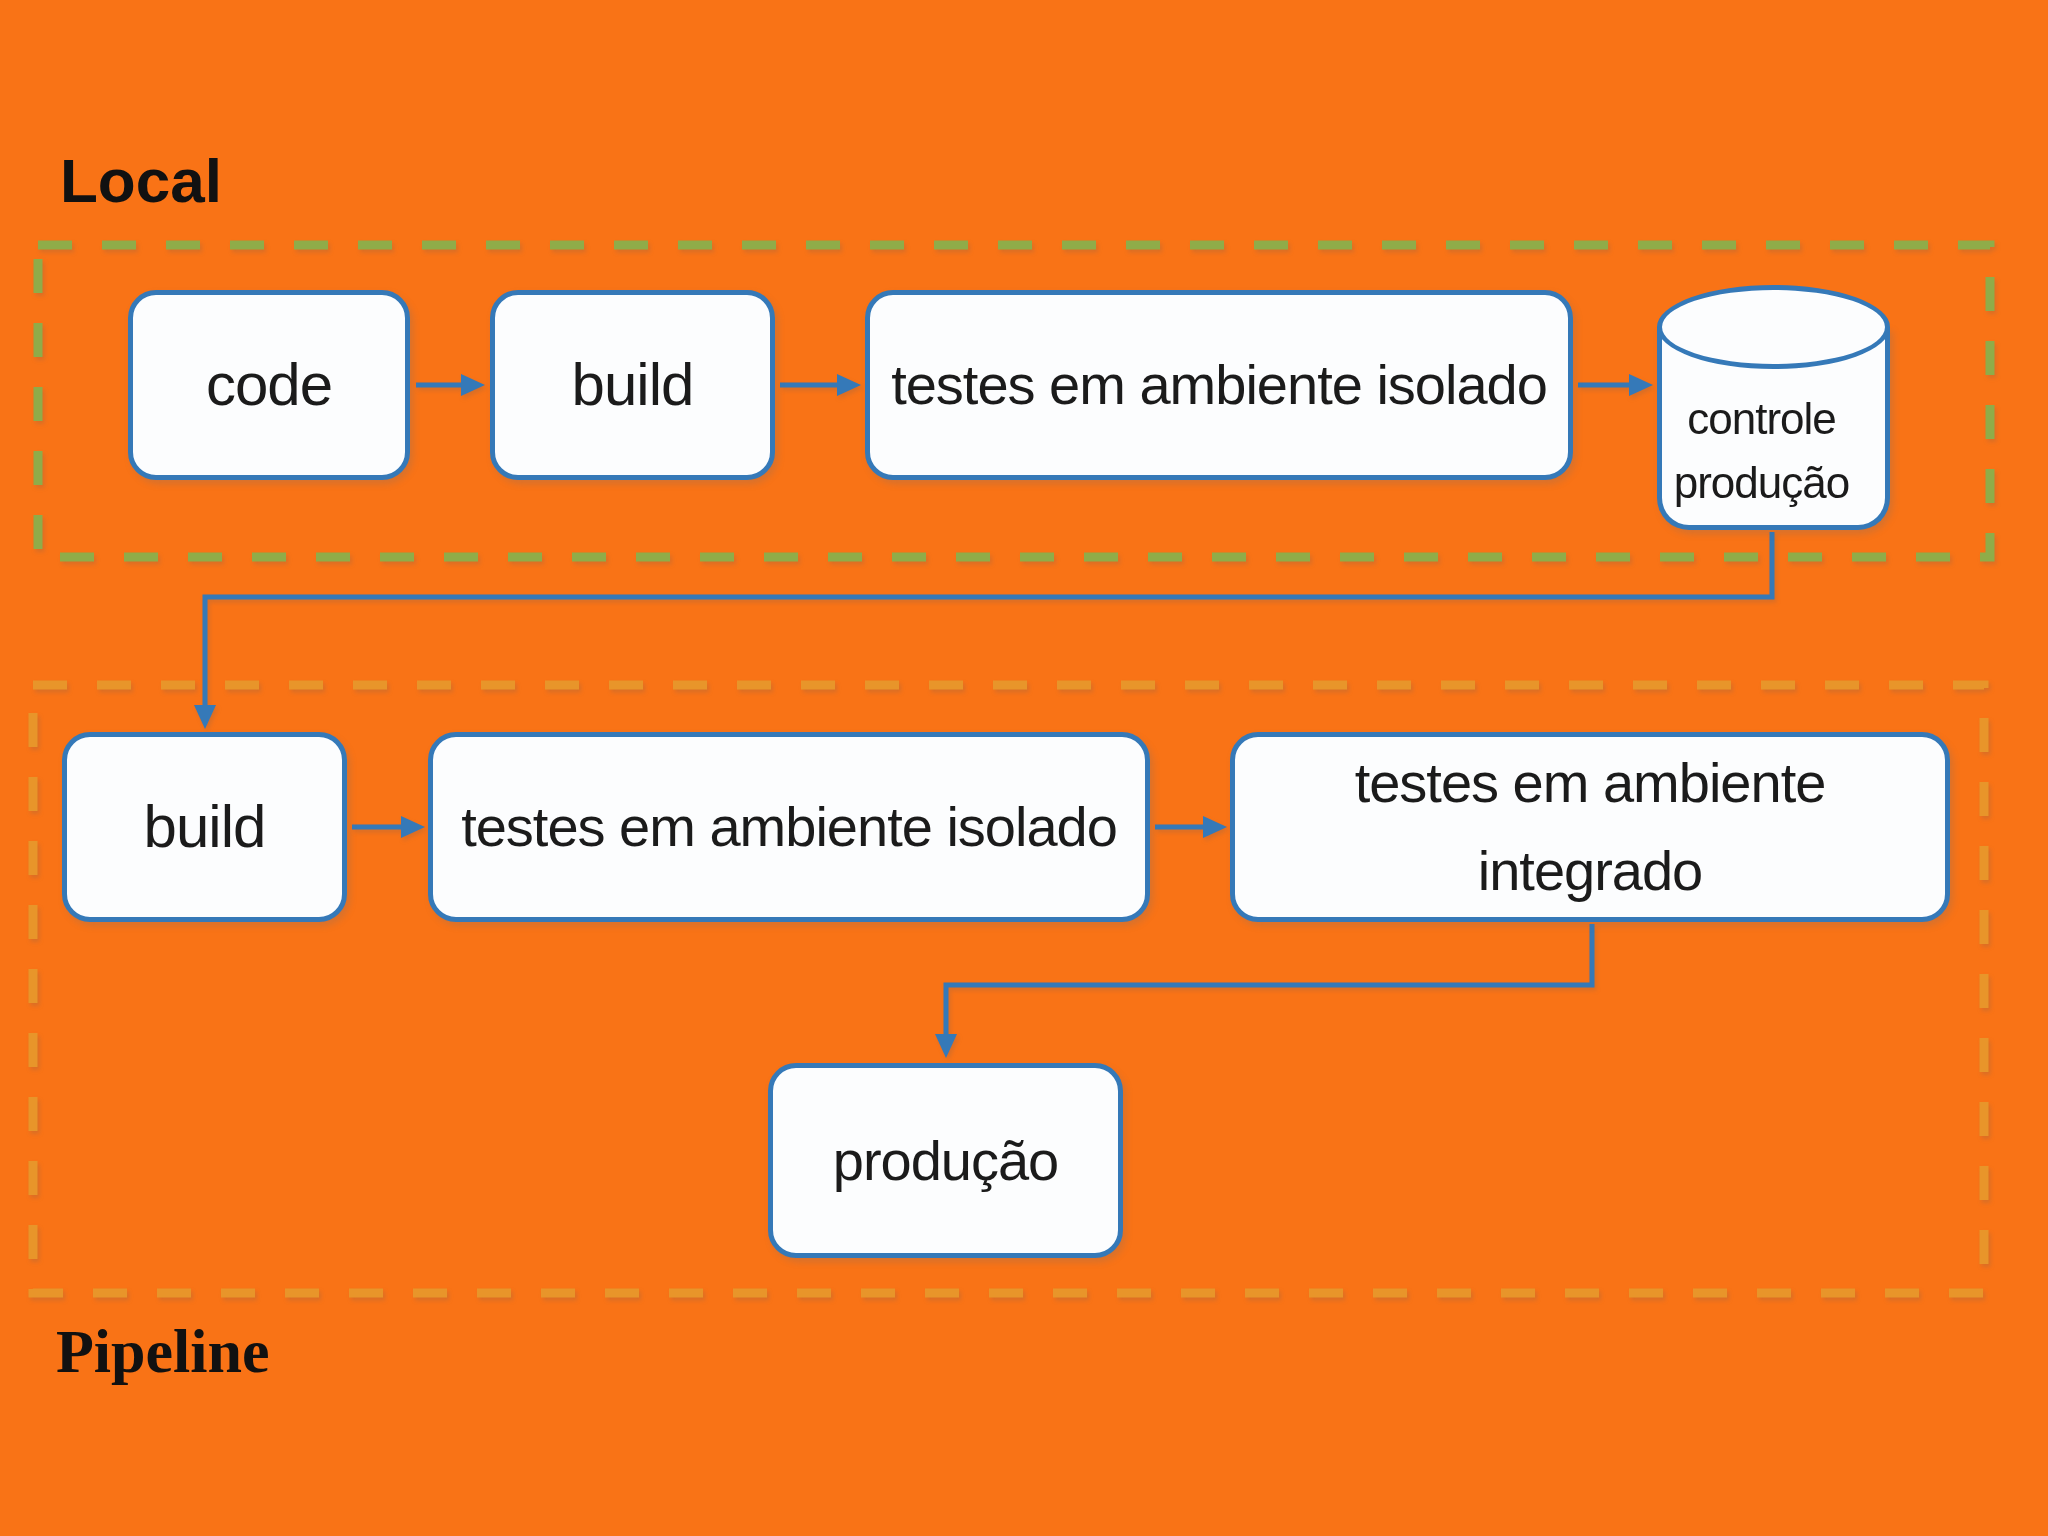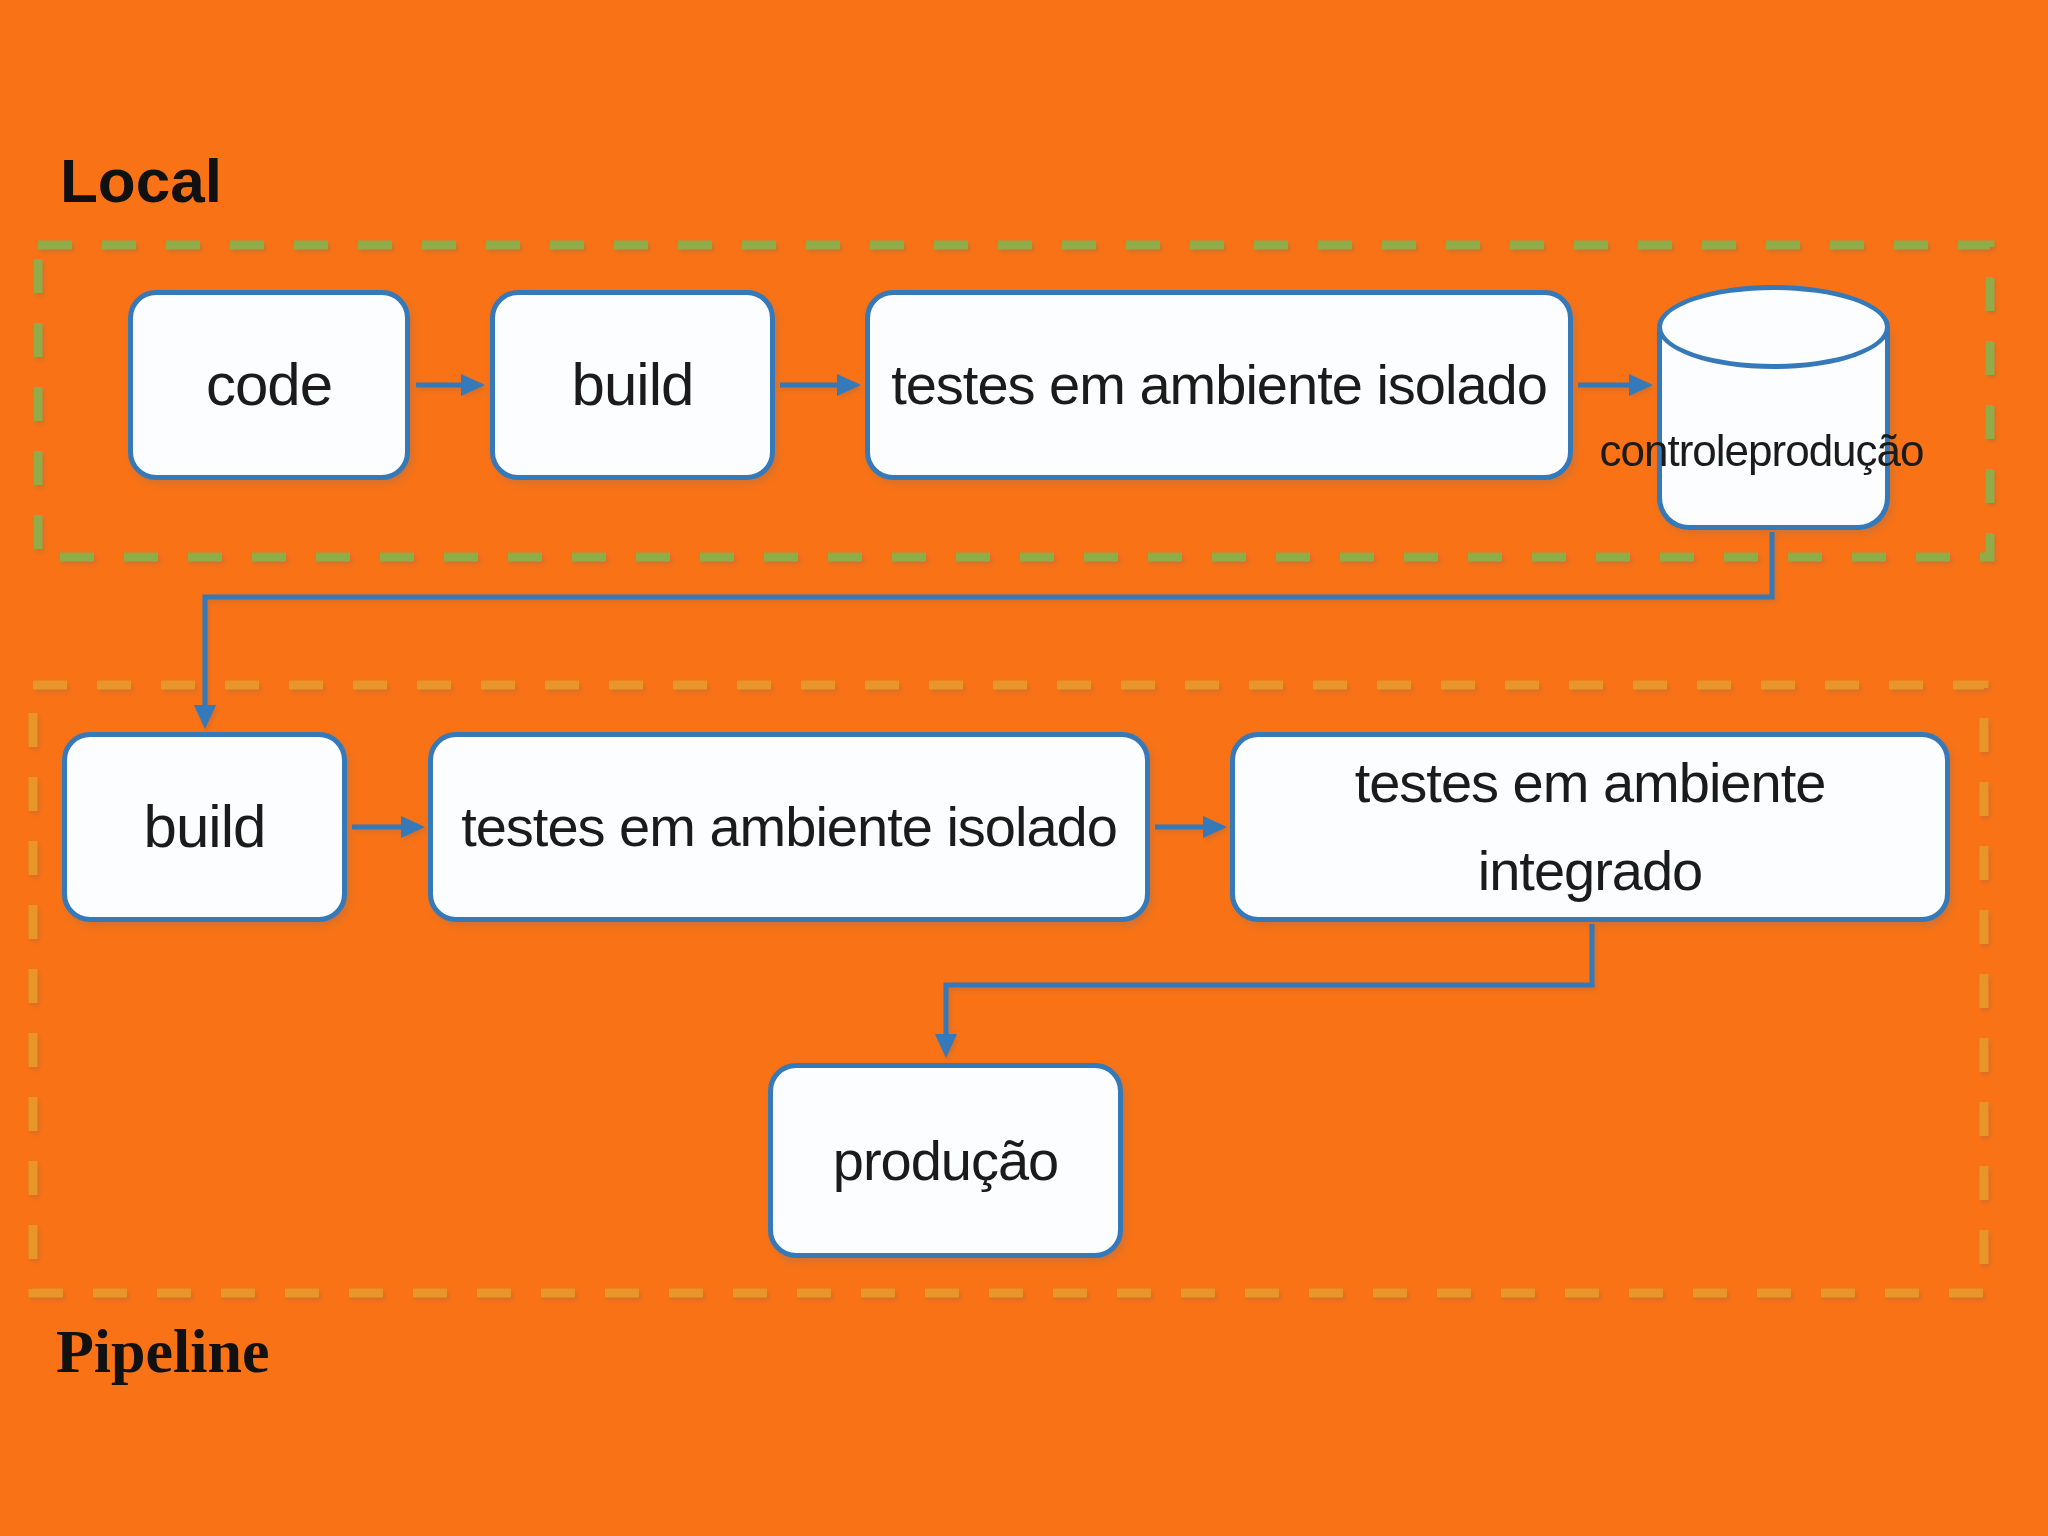--- a/index.html
+++ b/index.html
@@ -83,21 +83,21 @@
     width: 233px; height: 84px;
     background: #FCFDFE;
     border: 5px solid #3579B8;
     border-radius: 50%;
   }
   #cylinder .cyl-label {
     position: absolute;
     left: 0; top: 96px;
     width: 209px; height: 140px;
     display: flex;
-    flex-direction: row;
+    flex-direction: column;
     align-items: center;
     justify-content: center;
     text-align: center;
     color: #1B1B1B;
     font-size: 44px;
     line-height: 64px;
     letter-spacing: -1px;
   }
 </style>
 </head>

